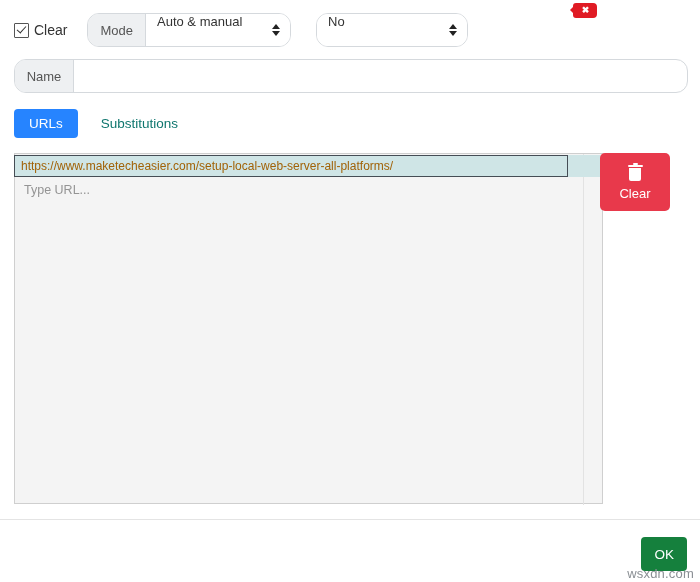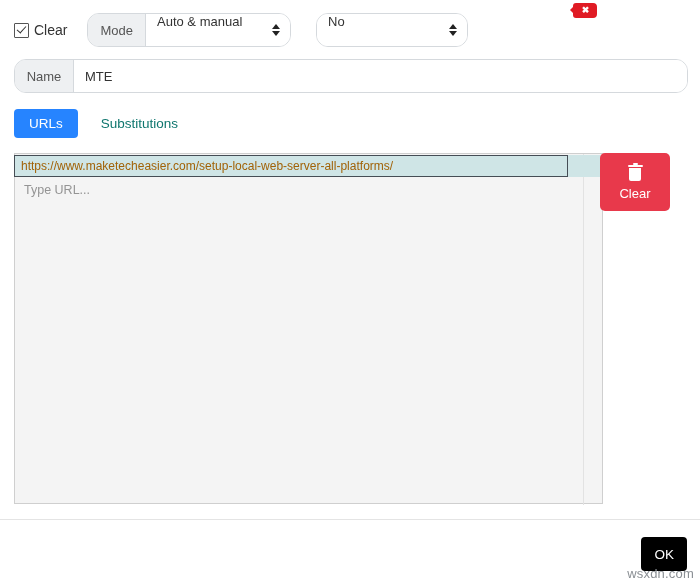--- a/index.html
+++ b/index.html
@@ -349,21 +349,21 @@
     font-size: 13.5px;
     font-family: "Liberation Sans", sans-serif;
     display: flex;
     align-items: center;
     justify-content: center;
     padding: 0 13px;
     margin-left: 9px;
     cursor: pointer;
     box-sizing: border-box;
   }
-  .btn-primary { background: #000000; }
+  .btn-primary { background: #15803d; }
   .btn-secondary { background: #6c757d; }
 
   .watermark {
     position: absolute;
     right: 6px;
     bottom: 1px;
     font-size: 13px;
     color: #8a8f94;
     letter-spacing: 0.2px;
     font-family: "Liberation Sans", sans-serif;
@@ -392,21 +392,20 @@
       <span>No</span>
       <span class="arrows"></span>
     </div>
   </div>
 
 </div>
 
 <div class="name-row">
   <div class="input-group">
     <div class="group-addon">Name</div>
-    <div class="name-value">MTE</div>
   </div>
 </div>
 
 <div class="tabs">
   <div class="tab active">URLs</div>
   <div class="tab inactive">Substitutions</div>
 </div>
 
 <div class="list-panel">
   <div class="list-divider"></div>

